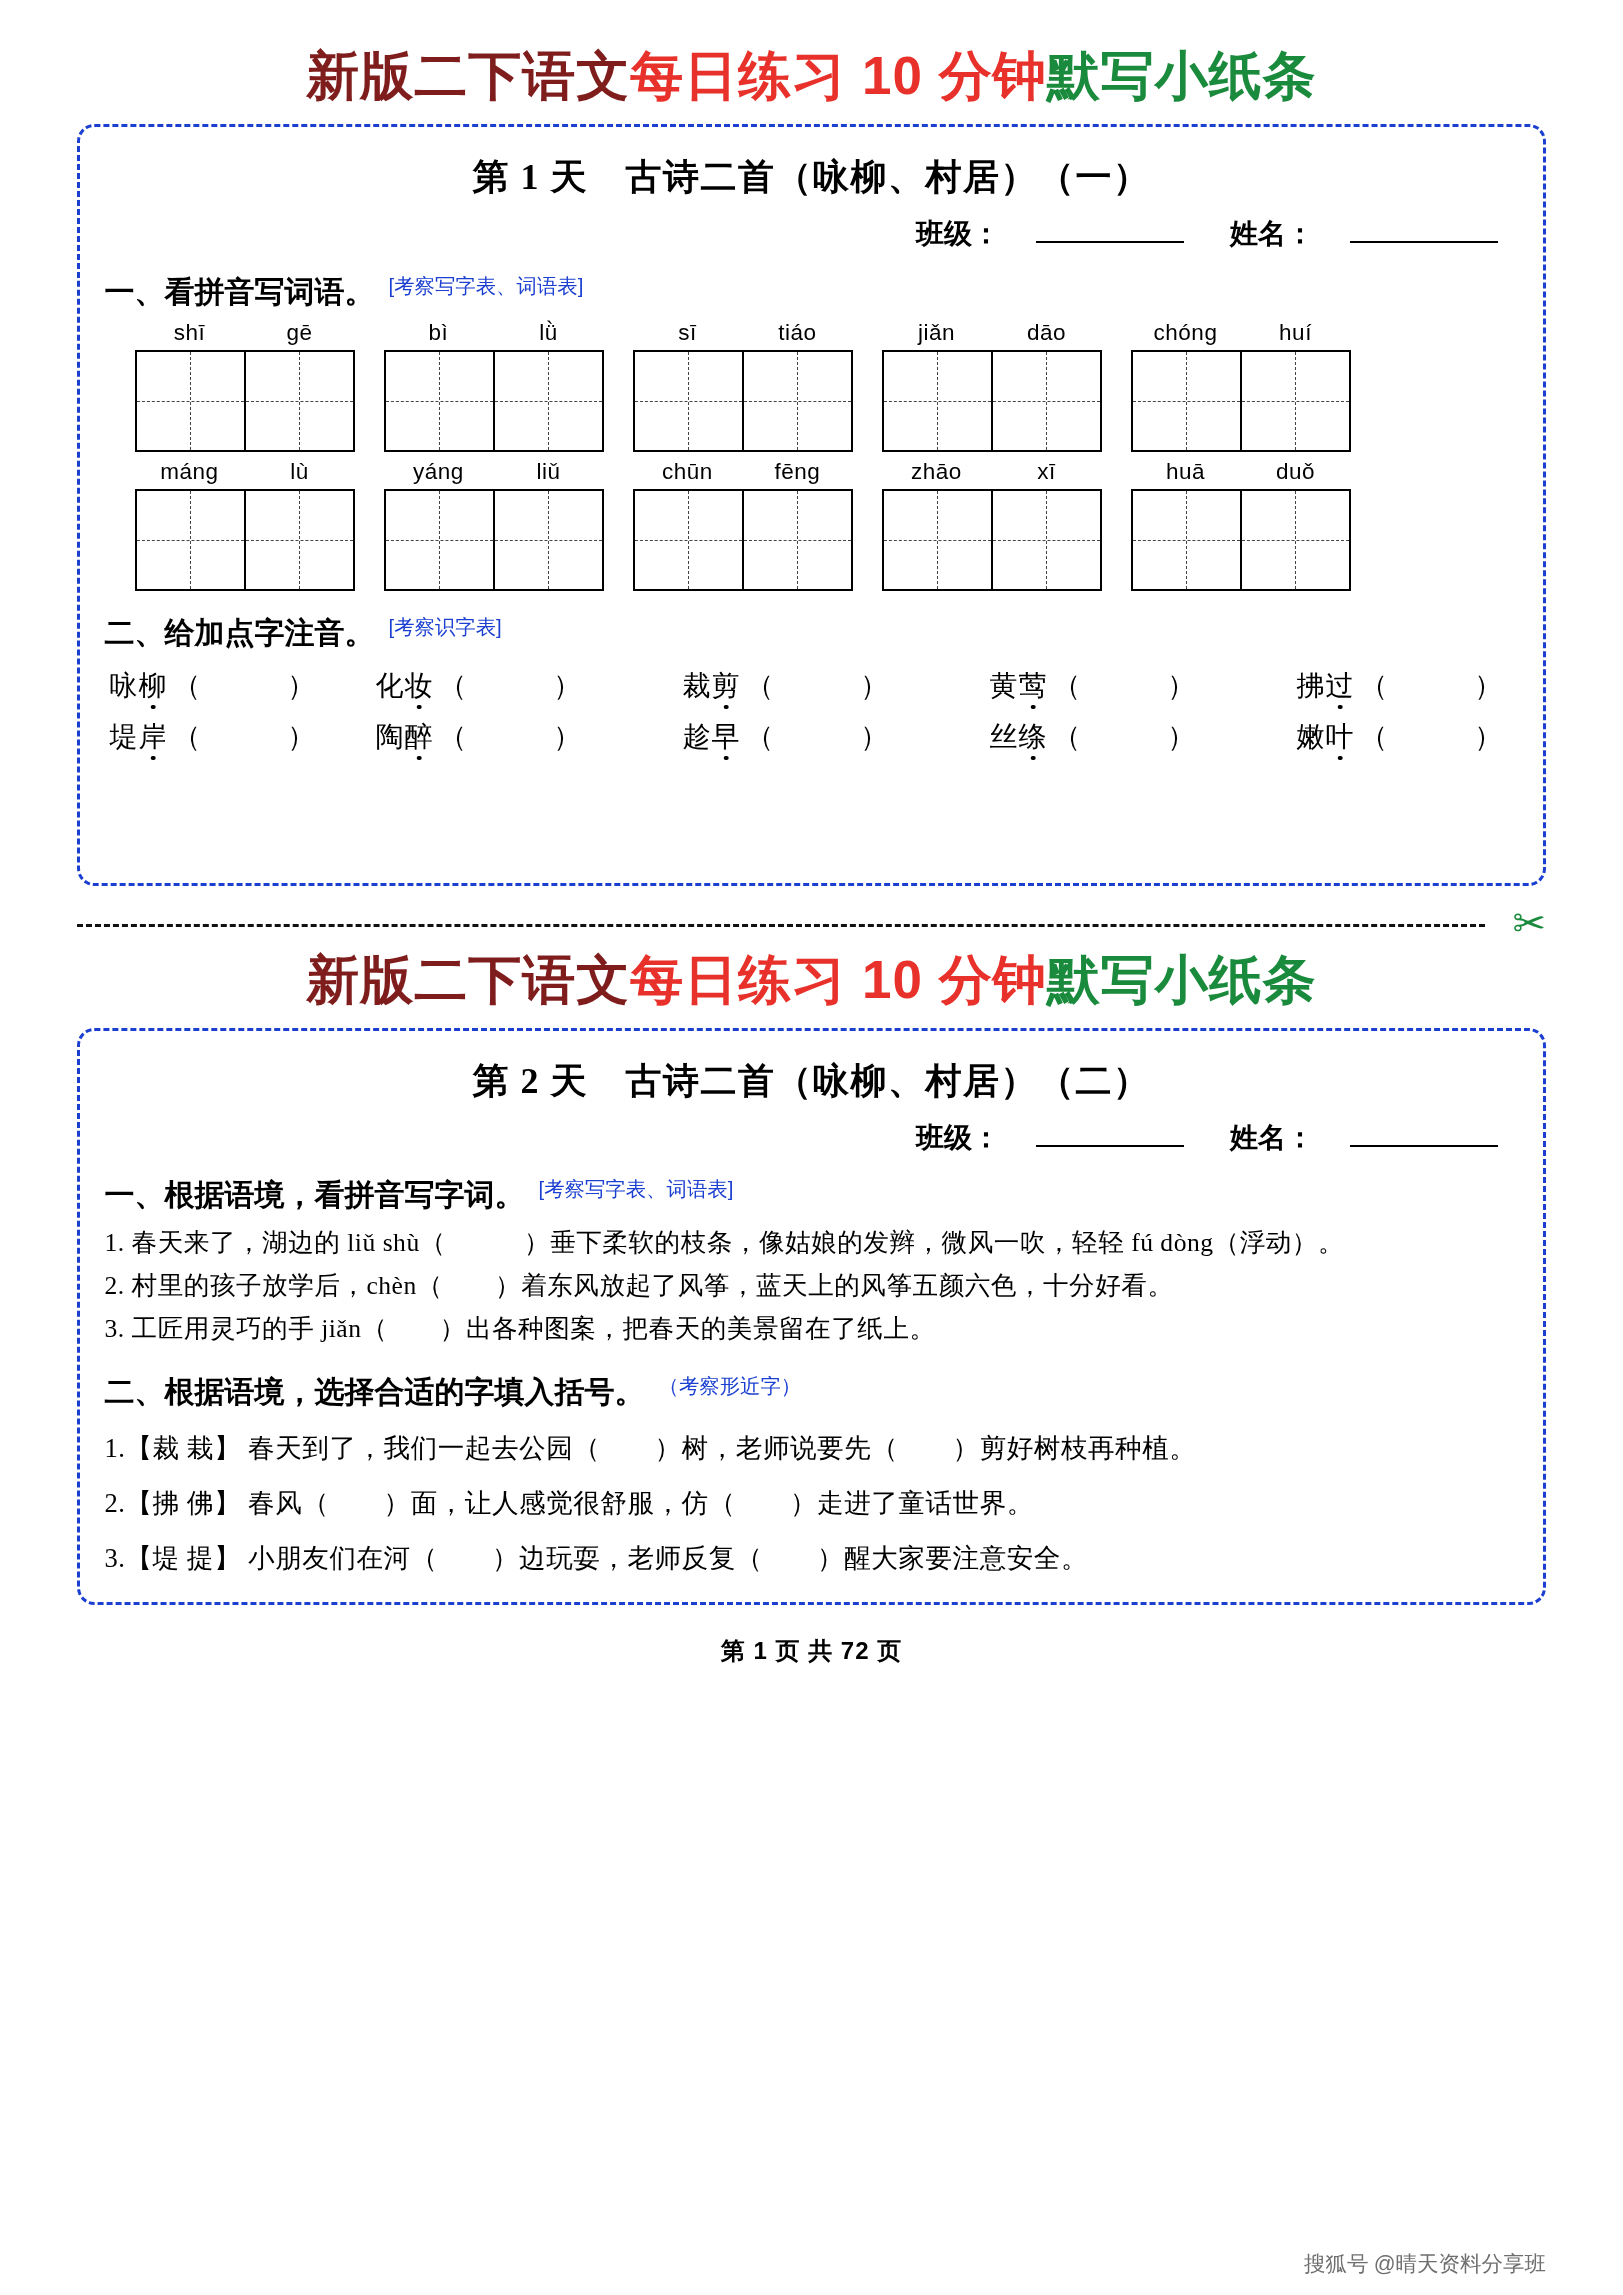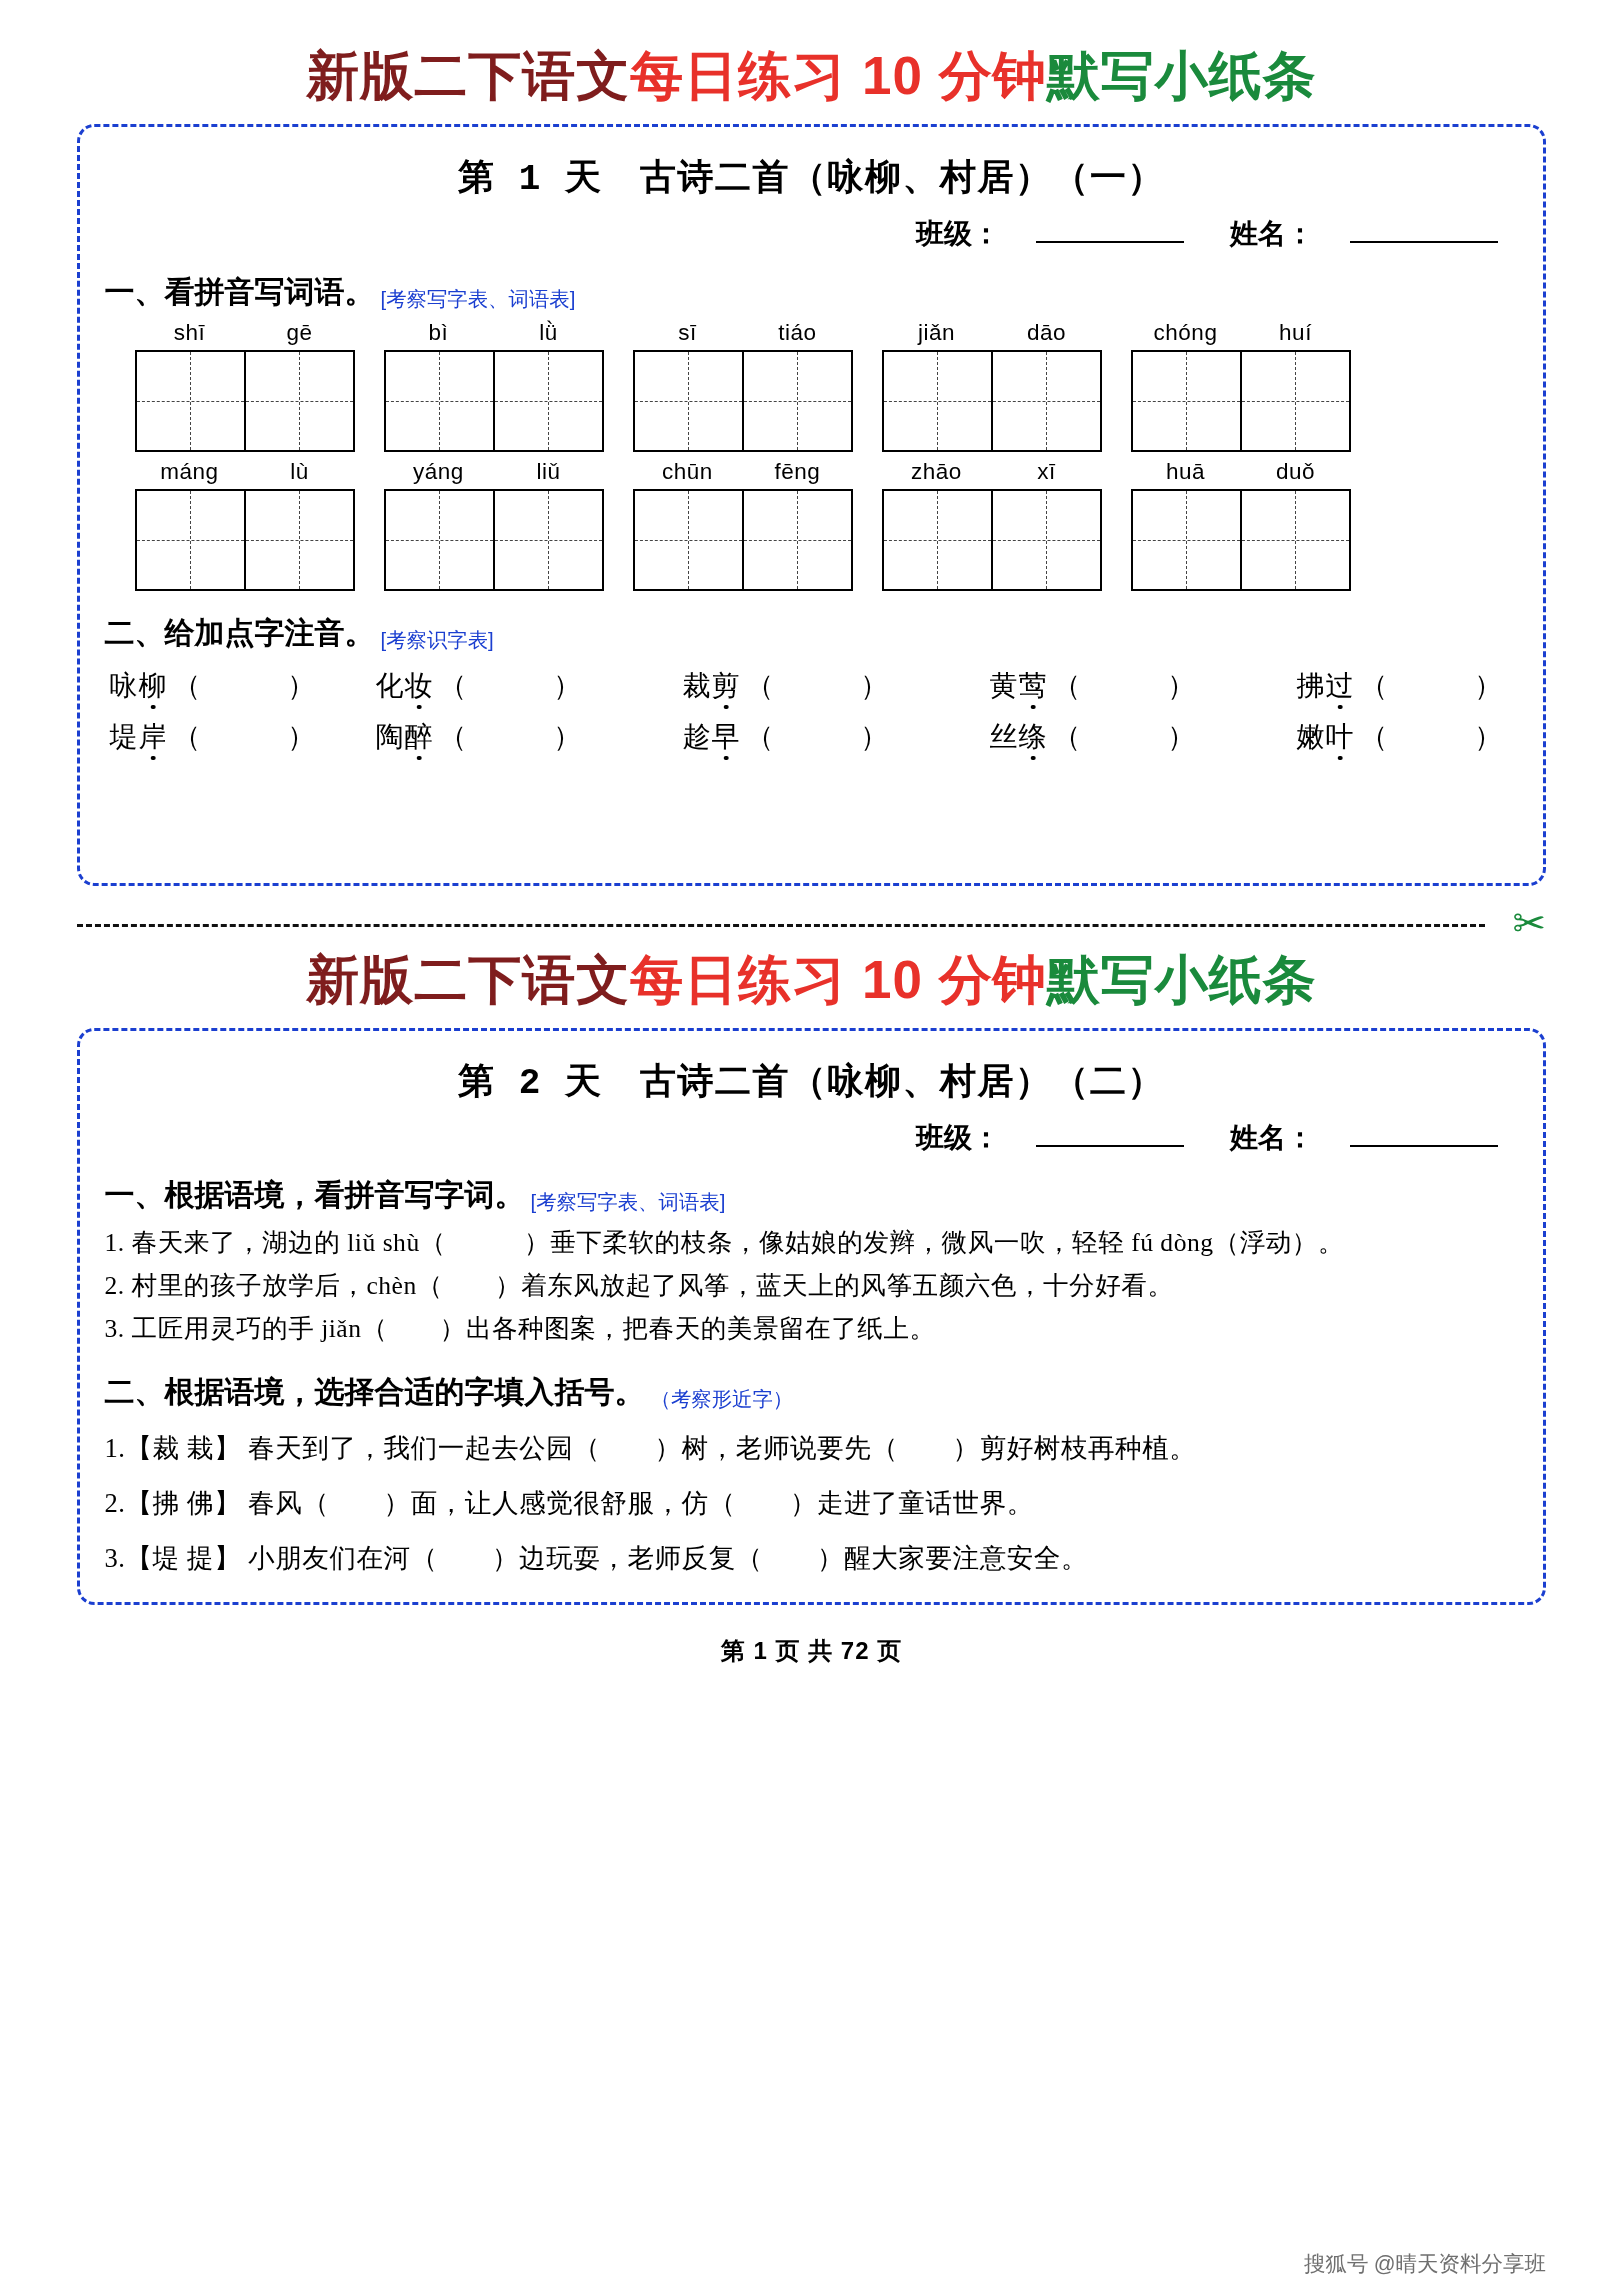--- a/index.html
+++ b/index.html
@@ -42,21 +42,21 @@
     border-radius: 17.4px;
     box-sizing: border-box;
     padding: 18.4px 24.5px 22.5px 24.5px;
   }
   .sheet.first { min-height: 762px; }
 
   .sheet-title {
     text-align: center;
     font-size: 36px;
     font-weight: bold;
-    font-family: Liberation Mono, monospace;
+    font-family: Liberation Serif, serif;
     letter-spacing: 1.5px;
     margin: 7.2px 0 13.3px 0;
   }
   .idline {
     display: flex;
     justify-content: flex-end;
     align-items: baseline;
     gap: 46px;
     padding-right: 20.4px;
     font-size: 28px;
@@ -72,22 +72,22 @@
     margin-left: 5.1px;
   }
   .idline .idwrap { display: flex; align-items: baseline; gap: 31px; }
 
   
   .sec-head {
     font-size: 30px;
     font-weight: bold;
     font-family: "Liberation Sans", "DejaVu Sans", sans-serif;
     display: flex;
-    align-items: flex-end;
-    gap: 6px;
+    align-items: flex-start;
+    gap: 14px;
     margin: 5.1px 0 7.2px 0;
   }
   .sec-head .note {
     font-size: 20.4px;
     font-weight: normal;
     color: #1b3fd0;
     font-family: "Liberation Sans", "DejaVu Sans", sans-serif;
   }
   .sec-head .note-paren { color: #1b3fd0; }
 

